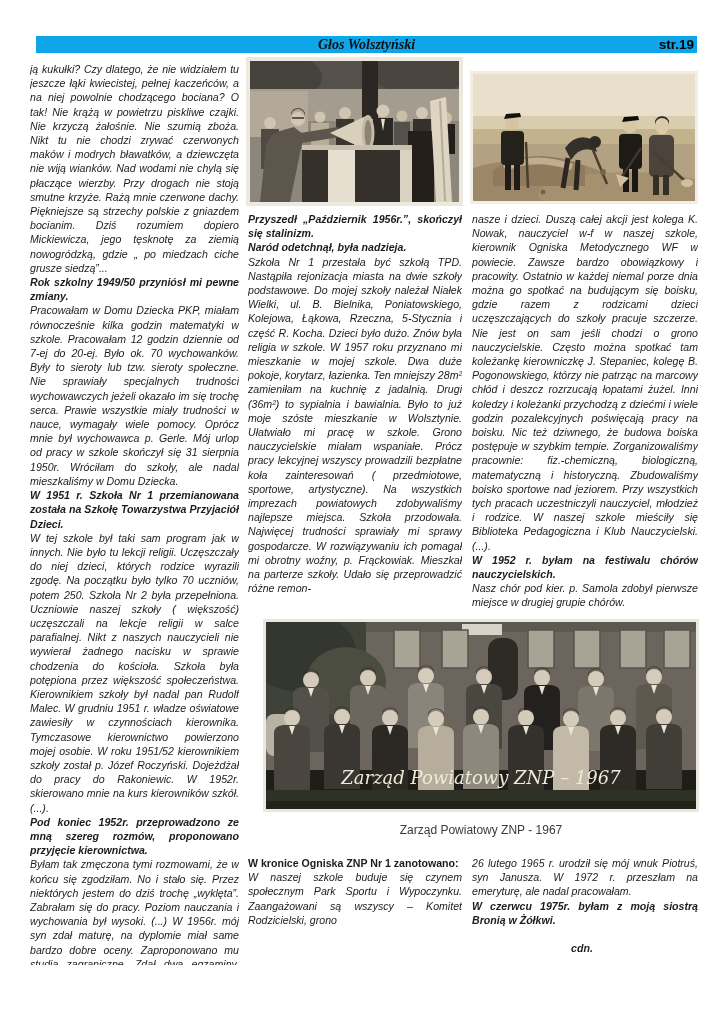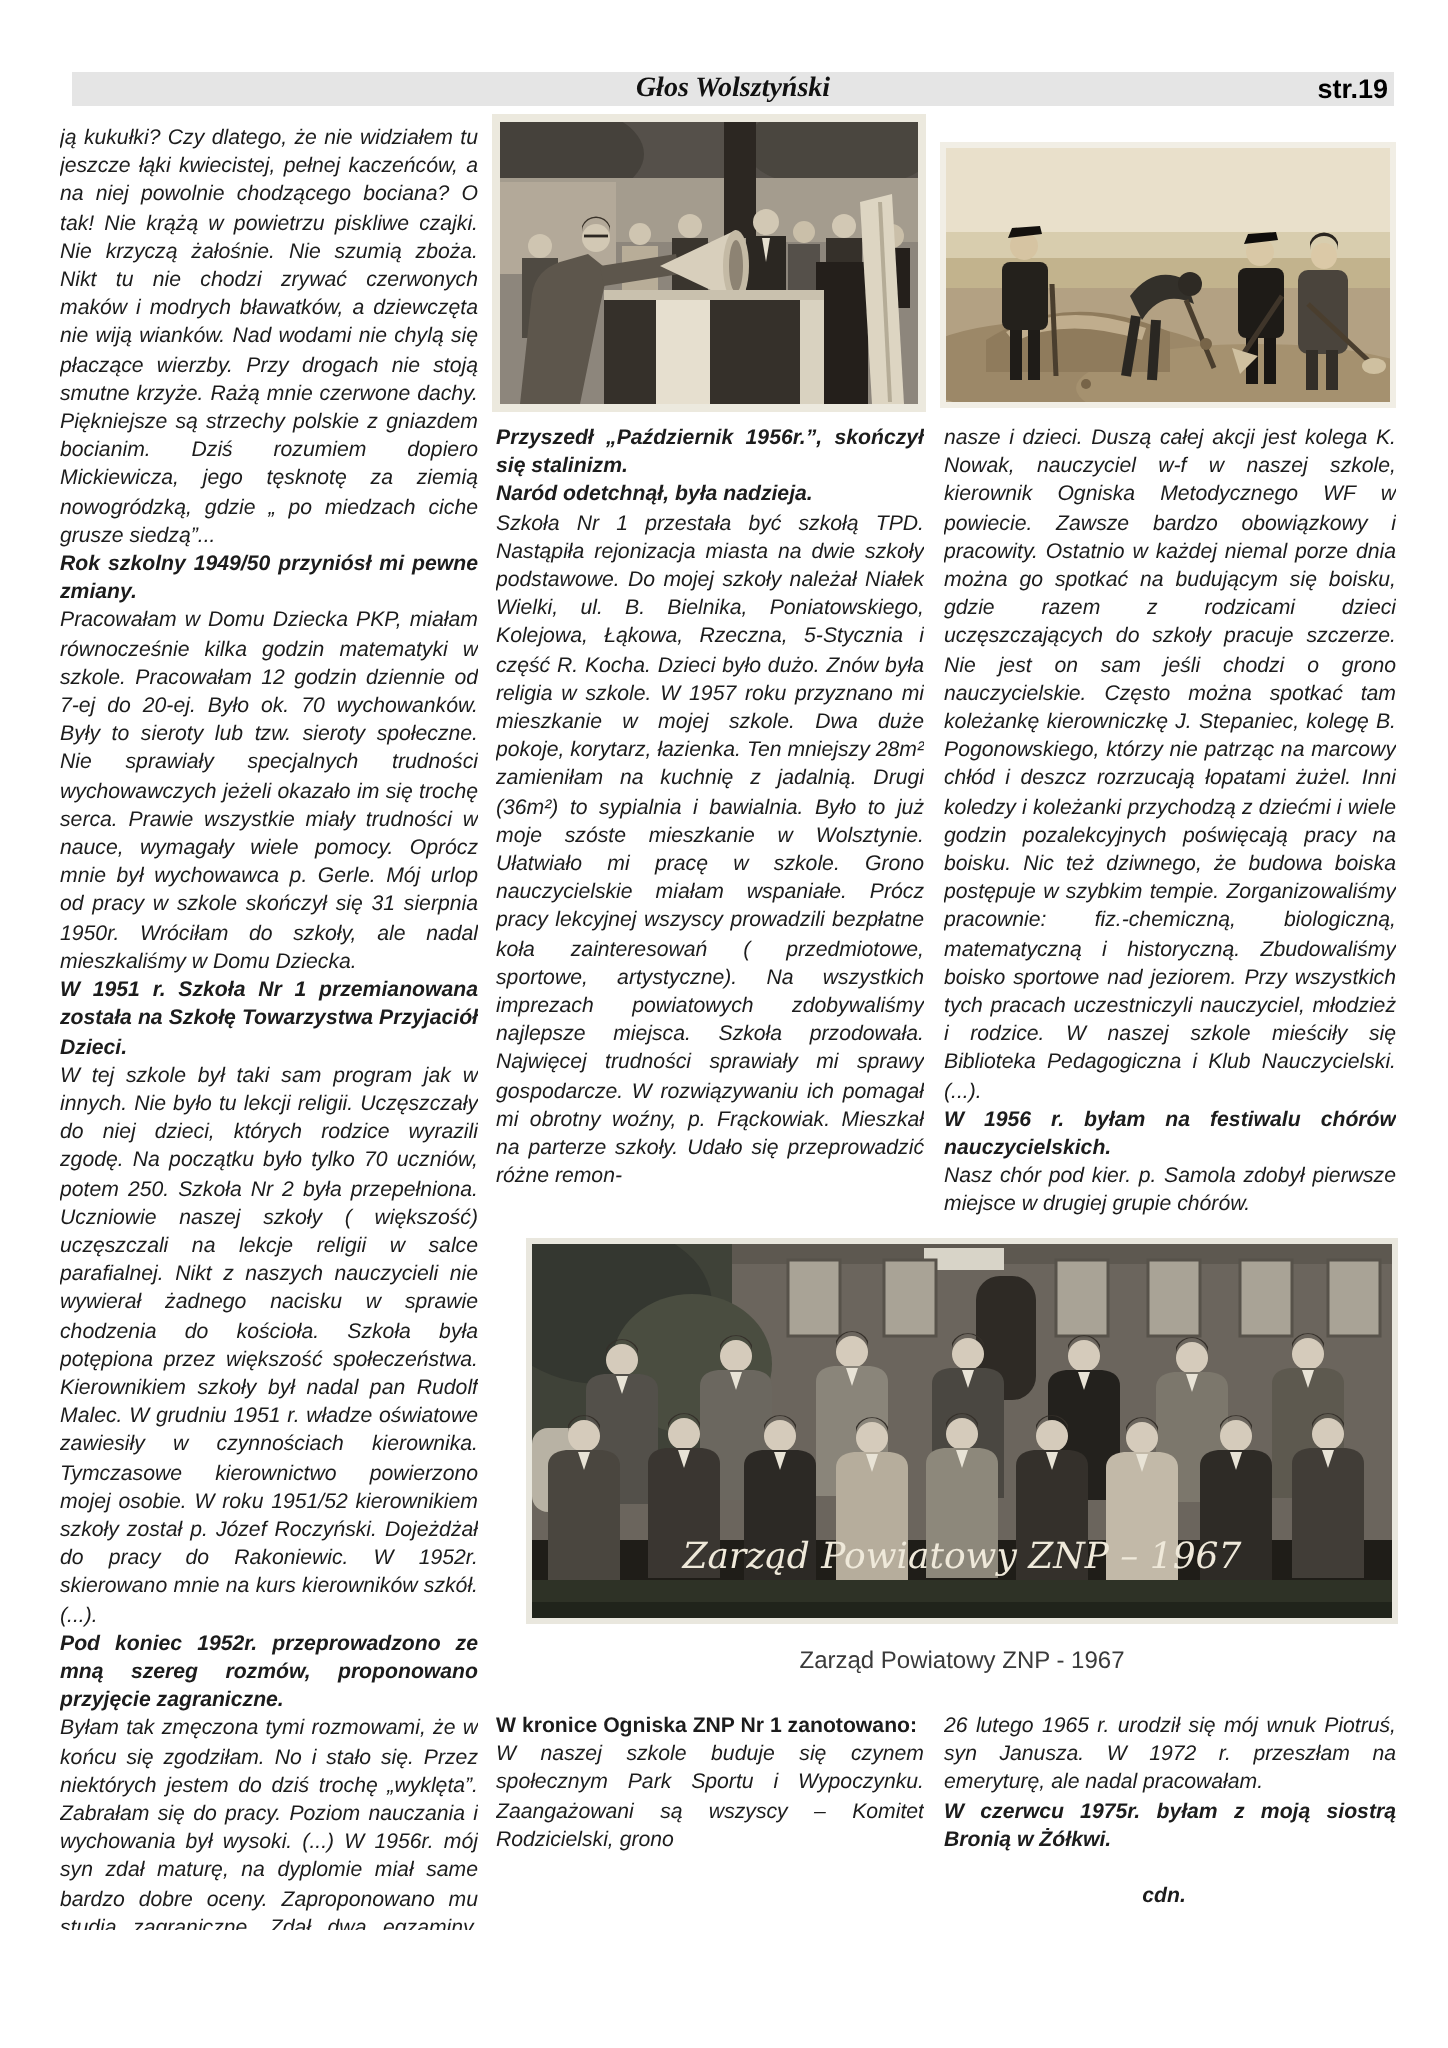--- a/index.html
+++ b/index.html
@@ -1,20 +1,20 @@
 <!DOCTYPE html>
 <html lang="pl"><head>
 <meta charset="utf-8">
 <style>
   html,body{margin:0;padding:0;background:#ffffff;}
   body{width:724px;height:1024px;position:relative;overflow:hidden;
        font-family:"Liberation Sans",sans-serif;color:#1d1d1d;}
 
   
-  .header-bar{position:absolute;left:36px;top:36px;width:661px;height:17px;background:#e5e5e5;}
+  .header-bar{position:absolute;left:36px;top:36px;width:661px;height:17px;background:#0ea5e9;}
   .header-title{position:absolute;left:0;right:0;top:0;height:17px;line-height:17px;text-align:center;
                 font-family:"Liberation Serif",serif;font-style:italic;font-weight:bold;font-size:14px;color:#111;}
   .header-page{position:absolute;right:3px;top:0;height:14px;line-height:17px;
                font-weight:bold;font-size:13.5px;color:#000;}
 
   
   .col{position:absolute;text-align:justify;font-style:italic;font-size:10.6px;line-height:14.2px;
        color:#1c1c1c;overflow:hidden;}
   .col p{margin:0;}
   p.b{font-weight:bold;}
@@ -42,21 +42,21 @@
   <div class="header-title">Głos Wolsztyński</div>
   <div class="header-page">str.19</div>
 </div>
 
 <div class="col" id="col1">
   <p>ją kukułki? Czy dlatego, że nie widziałem tu jeszcze łąki kwiecistej, pełnej kaczeńców, a na niej powolnie chodzącego bociana? O tak! Nie krążą w powietrzu piskliwe czajki. Nie krzyczą żałośnie. Nie szumią zboża. Nikt tu nie chodzi zrywać czerwonych maków i modrych bławatków, a dziewczęta nie wiją wianków. Nad wodami nie chylą się płaczące wierzby. Przy drogach nie stoją smutne krzyże. Rażą mnie czerwone dachy. Piękniejsze są strzechy polskie z gniazdem bocianim. Dziś rozumiem dopiero Mickiewicza, jego tęsknotę za ziemią nowogródzką, gdzie „ po miedzach ciche grusze siedzą”...</p>
   <p class="b">Rok szkolny 1949/50 przyniósł mi pewne zmiany.</p>
   <p>Pracowałam w Domu Dziecka PKP, miałam równocześnie kilka godzin matematyki w szkole. Pracowałam 12 godzin dziennie od 7-ej do 20-ej. Było ok. 70 wychowanków. Były to sieroty lub tzw. sieroty społeczne. Nie sprawiały specjalnych trudności wychowawczych jeżeli okazało im się trochę serca. Prawie wszystkie miały trudności w nauce, wymagały wiele pomocy. Oprócz mnie był wychowawca p. Gerle. Mój urlop od pracy w szkole skończył się 31 sierpnia 1950r. Wróciłam do szkoły, ale nadal mieszkaliśmy w Domu Dziecka.</p>
   <p class="b">W 1951 r. Szkoła Nr 1 przemianowana została na Szkołę Towarzystwa Przyjaciół Dzieci.</p>
   <p>W tej szkole był taki sam program jak w innych. Nie było tu lekcji religii. Uczęszczały do niej dzieci, których rodzice wyrazili zgodę. Na początku było tylko 70 uczniów, potem 250. Szkoła Nr 2 była przepełniona. Uczniowie naszej szkoły ( większość) uczęszczali na lekcje religii w salce parafialnej. Nikt z naszych nauczycieli nie wywierał żadnego nacisku w sprawie chodzenia do kościoła. Szkoła była potępiona przez większość społeczeństwa. Kierownikiem szkoły był nadal pan Rudolf Malec. W grudniu 1951 r. władze oświatowe zawiesiły w czynnościach kierownika. Tymczasowe kierownictwo powierzono mojej osobie. W roku 1951/52 kierownikiem szkoły został p. Józef Roczyński. Dojeżdżał do pracy do Rakoniewic. W 1952r. skierowano mnie na kurs kierowników szkół.(...).</p>
-  <p class="b">Pod koniec 1952r. przeprowadzono ze mną szereg rozmów, proponowano przyjęcie zagraniczne.</p>
+  <p class="b">Pod koniec 1952r. przeprowadzono ze mną szereg rozmów, proponowano przyjęcie kierownictwa.</p>
   <p>Byłam tak zmęczona tymi rozmowami, że w końcu się zgodziłam. No i stało się. Przez niektórych jestem do dziś trochę „wyklęta”. Zabrałam się do pracy. Poziom nauczania i wychowania był wysoki. (...) W 1956r. mój syn zdał maturę, na dyplomie miał same bardzo dobre oceny. Zaproponowano mu studia zagraniczne. Zdał dwa egzaminy, pierwszy w Poznaniu, a drugi w Gdańsku. Do Wolsztyna wrócił w czerwcu, wówczas w Poznaniu był protest robotników krwawo stłumiony</p>
 </div>
 
 <div class="photo" id="photo-mid">
   <svg viewBox="0 0 209 141" preserveAspectRatio="none">
     <rect width="209" height="141" fill="#8d867c"></rect>
     <rect width="209" height="34" fill="#55504a"></rect>
     <ellipse cx="30" cy="16" rx="42" ry="24" fill="#45413b"></ellipse>
     <ellipse cx="170" cy="12" rx="48" ry="22" fill="#4a463f"></ellipse>
     <rect y="28" width="209" height="32" fill="#a49c8e"></rect>
@@ -145,21 +145,21 @@
 </div>
 
 <div class="col" id="col2a">
   <p class="b">Przyszedł „Październik 1956r.”, skończył się stalinizm.</p>
   <p class="b">Naród odetchnął, była nadzieja.</p>
   <p>Szkoła Nr 1 przestała być szkołą TPD. Nastąpiła rejonizacja miasta na dwie szkoły podstawowe. Do mojej szkoły należał Niałek Wielki, ul. B. Bielnika, Poniatowskiego, Kolejowa, Łąkowa, Rzeczna, 5-Stycznia i część R. Kocha. Dzieci było dużo. Znów była religia w szkole. W 1957 roku przyznano mi mieszkanie w mojej szkole. Dwa duże pokoje, korytarz, łazienka. Ten mniejszy 28m² zamieniłam na kuchnię z jadalnią. Drugi (36m²) to sypialnia i bawialnia. Było to już moje szóste mieszkanie w Wolsztynie. Ułatwiało mi pracę w szkole. Grono nauczycielskie miałam wspaniałe. Prócz pracy lekcyjnej wszyscy prowadzili bezpłatne koła zainteresowań ( przedmiotowe, sportowe, artystyczne). Na wszystkich imprezach powiatowych zdobywaliśmy najlepsze miejsca. Szkoła przodowała. Najwięcej trudności sprawiały mi sprawy gospodarcze. W rozwiązywaniu ich pomagał mi obrotny woźny, p. Frąckowiak. Mieszkał na parterze szkoły. Udało się przeprowadzić różne remon-</p>
 </div>
 
 <div class="col" id="col3a">
   <p>nasze i dzieci. Duszą całej akcji jest kolega K. Nowak, nauczyciel w-f  w naszej szkole, kierownik Ogniska Metodycznego WF w powiecie. Zawsze bardzo obowiązkowy i pracowity. Ostatnio w każdej niemal porze dnia można go spotkać na budującym się boisku, gdzie razem z rodzicami dzieci uczęszczających do szkoły pracuje szczerze. Nie jest on sam jeśli chodzi o grono nauczycielskie. Często można spotkać tam koleżankę kierowniczkę J. Stepaniec, kolegę B. Pogonowskiego, którzy nie patrząc na marcowy chłód i deszcz rozrzucają łopatami żużel. Inni koledzy i koleżanki przychodzą z dziećmi i wiele godzin pozalekcyjnych poświęcają pracy na boisku. Nic też dziwnego, że budowa boiska postępuje w szybkim tempie. Zorganizowaliśmy pracownie: fiz.-chemiczną, biologiczną, matematyczną i historyczną. Zbudowaliśmy boisko sportowe nad jeziorem. Przy wszystkich tych pracach uczestniczyli nauczyciel, młodzież i rodzice. W naszej szkole mieściły się Biblioteka Pedagogiczna i Klub Nauczycielski.(...).</p>
-  <p class="b">W 1956 r. byłam na festiwalu chórów nauczycielskich.</p>
+  <p class="b">W 1952 r. byłam na festiwalu chórów nauczycielskich.</p>
   <p>Nasz chór pod kier. p. Samola zdobył pierwsze miejsce w drugiej grupie chórów.</p>
 </div>
 
 <div class="photo" id="photo-group">
   <svg viewBox="0 0 430 187" preserveAspectRatio="none">
     <defs>
       <g id="p">
         <circle r="8" fill="#d5cbbb"></circle>
         <path d="M-8,-2 A8,8 0 0 1 8,-2 L8,-5.5 A9,9 0 0 0 -8,-5.5 Z" fill="#35302a"></path>
         <path d="M-18,15 Q-18,8 -9,7 L9,7 Q18,8 18,15 L18,72 L-18,72 Z"></path>

